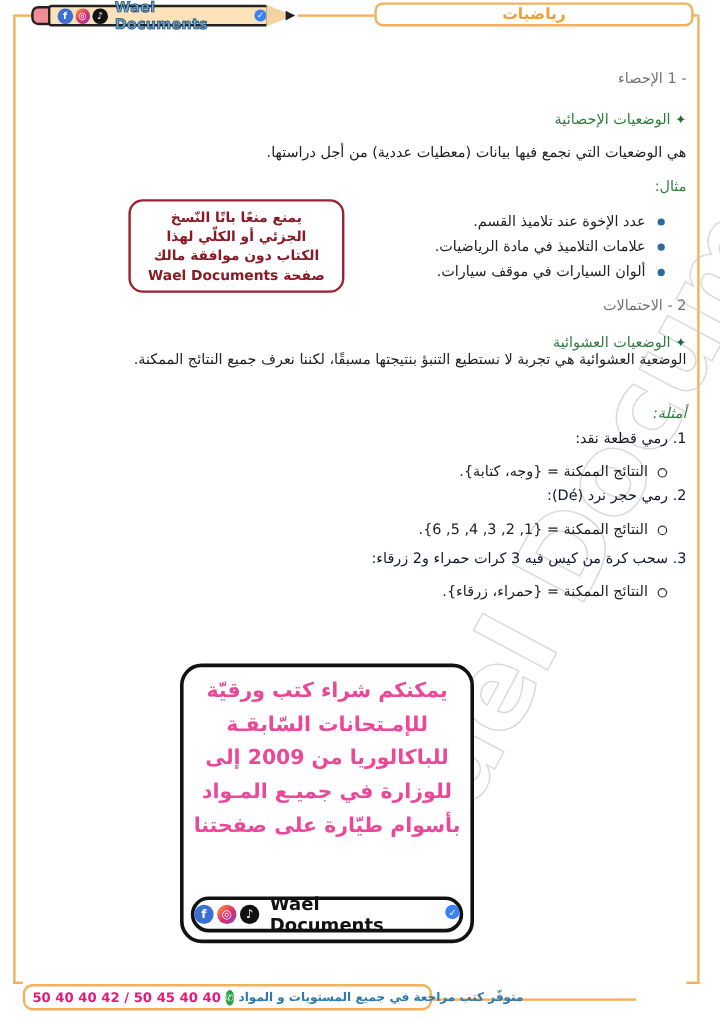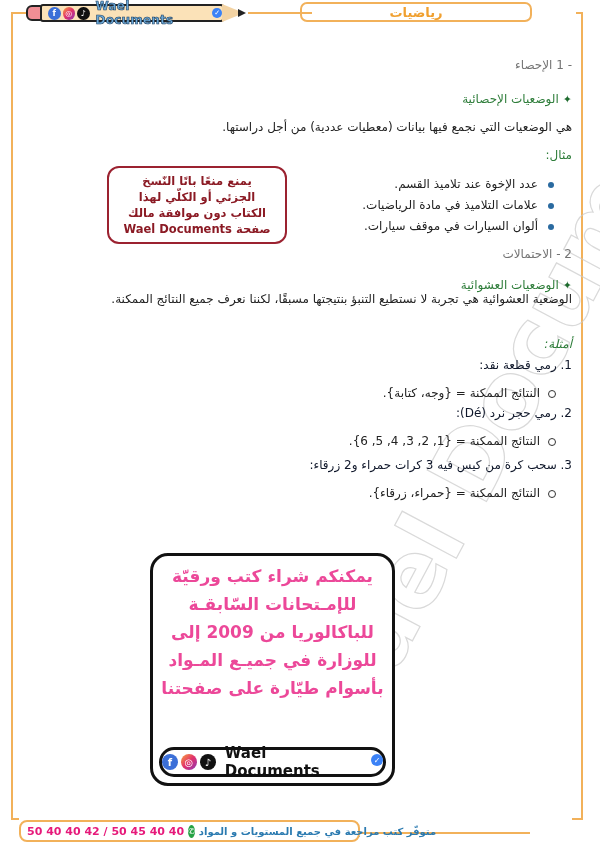--- a/index.html
+++ b/index.html
@@ -22,21 +22,21 @@
     .pencil-tip { position: absolute; left: 196px; top: 1px; width: 0; height: 0; border-top: 9px solid transparent; border-bottom: 9px solid transparent; border-left: 22px solid #f3d3a3; }
     .pencil-tip-dark { position: absolute; left: 212px; top: 6px; width: 0; height: 0; border-top: 4px solid transparent; border-bottom: 4px solid transparent; border-left: 8px solid #222; }
     .soc { width: 13px; height: 13px; border-radius: 50%; display: inline-flex; align-items: center; justify-content: center; font-size: 8px; font-weight: bold; color: #fff; font-family: "DejaVu Sans", sans-serif; }
     .soc-fb { background: #3b6fd8; }
     .soc-ig { background: linear-gradient(135deg, #f9a23c, #e1306c, #8a3ab9); }
     .soc-tt { background: #111; }
     .pencil-name { font-family: "DejaVu Sans", sans-serif; font-weight: bold; font-size: 12px; color: #6aa8d8; margin-left: 4px; -webkit-text-stroke: 0.6px #1a3a5a; letter-spacing: 0.2px; }
     .verified { width: 10px; height: 10px; border-radius: 50%; background: #3b82f6; color: #fff; font-size: 7px; display: inline-flex; align-items: center; justify-content: center; margin-left: 3px; }
 
     
-    .subject-box { position: absolute; left: 300px; top: 2px; width: 232px; height: 20px; border: 2px solid #f2b15a; border-radius: 7px; display: flex; align-items: center; justify-content: center; text-align: right; }
+    .subject-box { position: absolute; left: 312px; top: 2px; width: 266px; height: 20px; border: 2px solid #f2b15a; border-radius: 7px; display: flex; align-items: center; justify-content: center; text-align: right; }
     .subject-text { color: #f0a030; font-weight: bold; font-size: 13px; direction: rtl; }
     .subject-tail { position: absolute; left: 576px; top: 12px; width: 7px; height: 2px; background: #f2b15a; }
 
     
     .watermark { position: absolute; left: 90px; top: 310px; font-size: 92px; font-weight: bold; color: transparent; -webkit-text-stroke: 1.2px #c9c9c9; transform: rotate(-62deg); transform-origin: center; white-space: nowrap; font-family: "DejaVu Sans", sans-serif; pointer-events: none; opacity: 0.7; }
 
     
     .content { position: absolute; left: 24px; top: 50px; width: 548px; direction: rtl; font-family: "DejaVu Sans", sans-serif; }
     .line { position: absolute; right: 0; white-space: nowrap; direction: rtl; }
     .h-red { color: #737373; font-size: 12px; }

